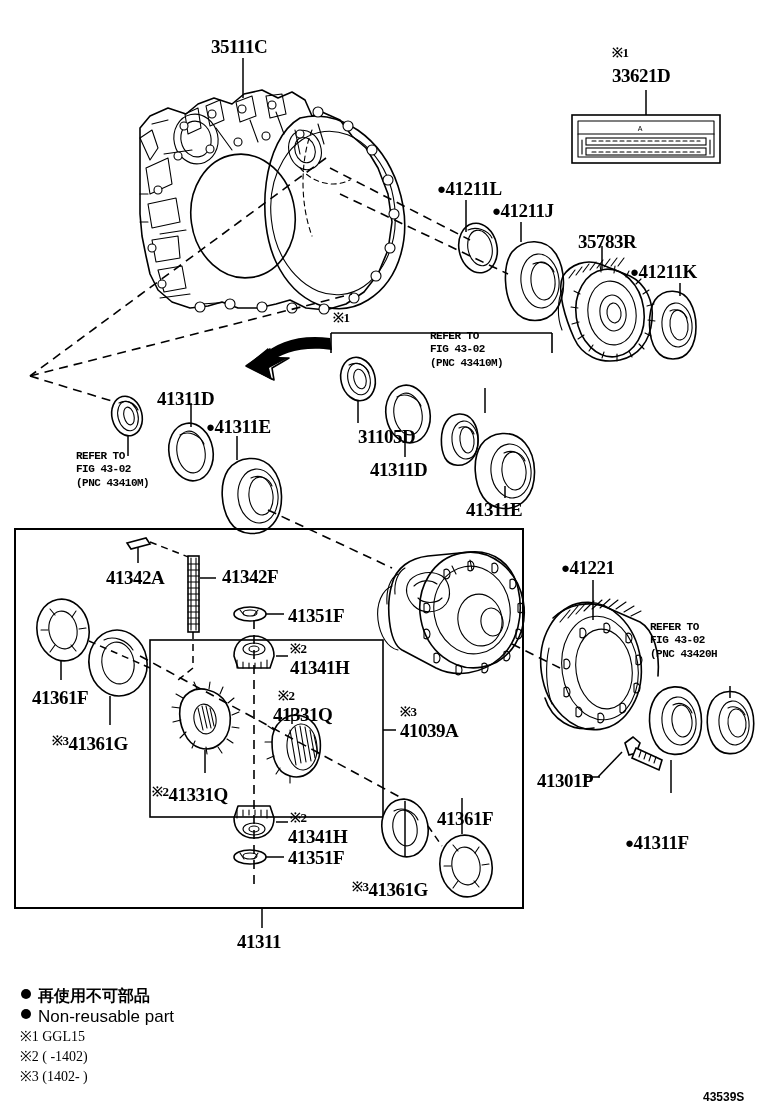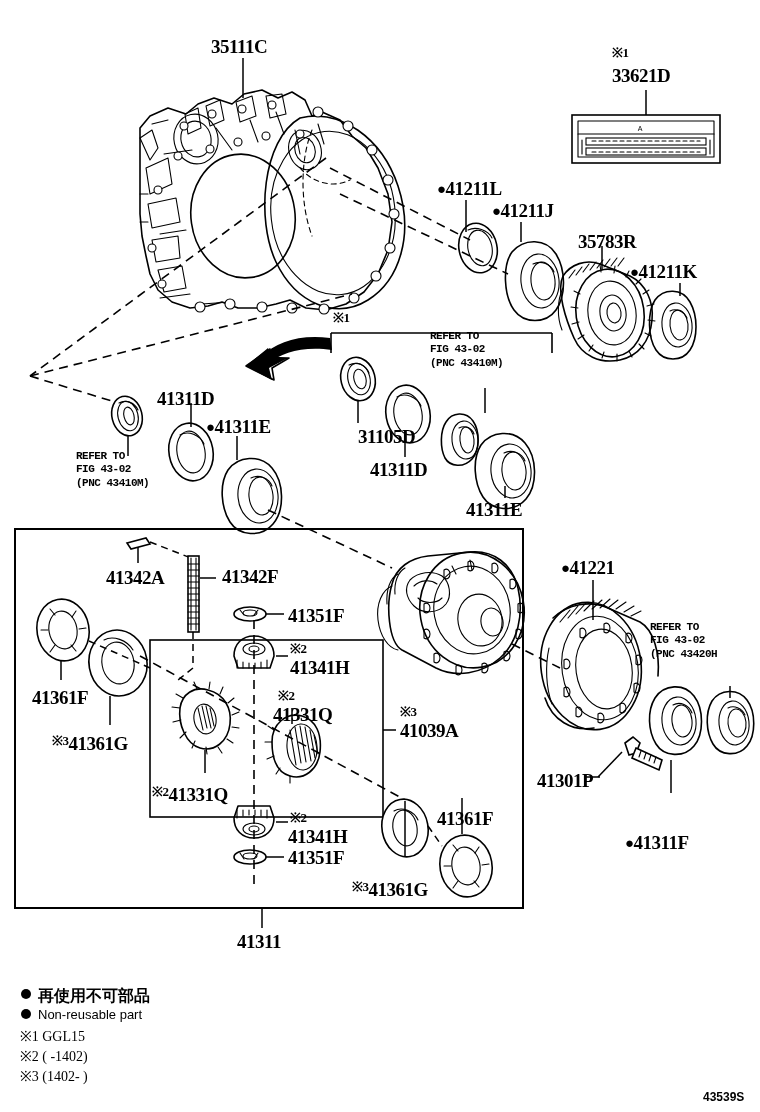--- a/index.html
+++ b/index.html
@@ -43,21 +43,21 @@
     font-family: "Liberation Mono", "DejaVu Sans Mono", monospace;
     font-weight: bold;
     font-size: 11px;
     line-height: 1.22;
     white-space: pre;
     letter-spacing: -0.5px;
   }
   .note {
     position: absolute;
     font-family: "Liberation Sans", "DejaVu Sans", sans-serif;
-    font-size: 13px;
+    font-size: 17px;
     white-space: nowrap;
   }
   .note.jp { font-family: "DejaVu Sans", sans-serif; font-weight: bold; font-size: 16px; }
   .note.mono { font-family: "Liberation Serif", "DejaVu Serif", serif; font-size: 14px; }
   .figcode {
     position: absolute;
     font-family: "Liberation Sans", "DejaVu Sans", sans-serif;
     font-weight: bold;
     font-size: 12px;
   }

